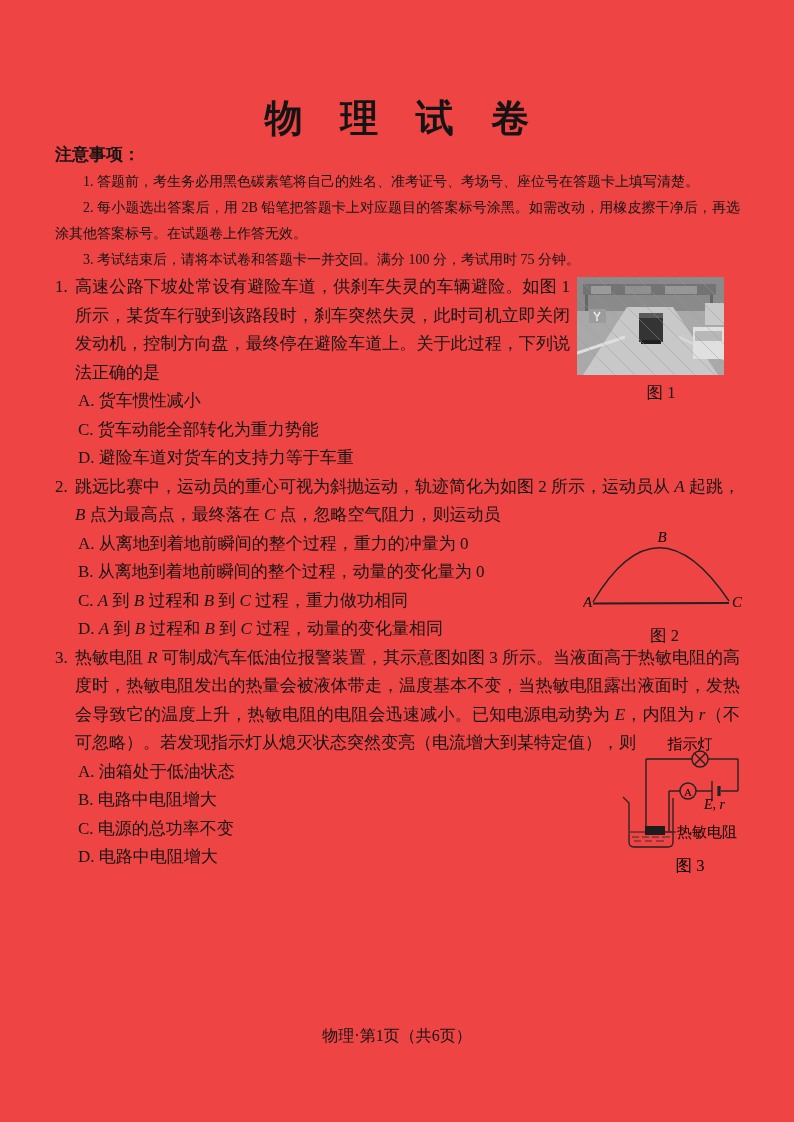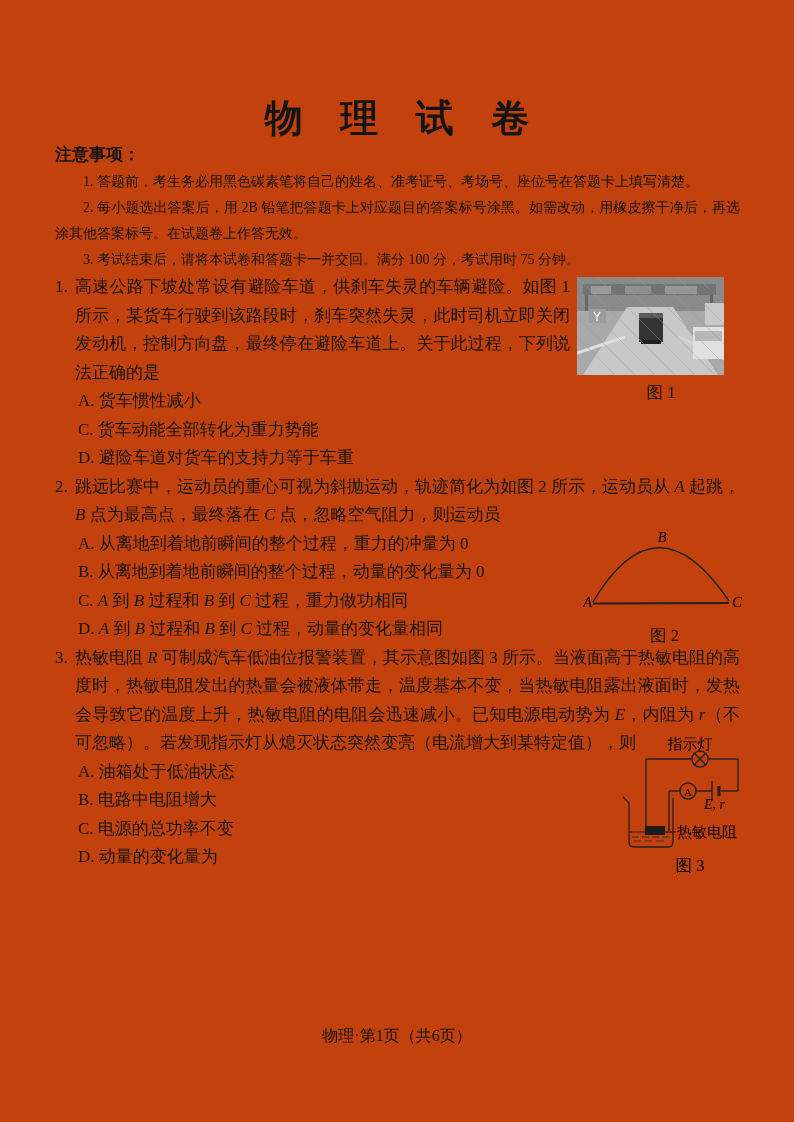--- a/index.html
+++ b/index.html
@@ -1,19 +1,19 @@
 <!DOCTYPE html>
 <html><head>
 <meta charset="utf-8">
 <style>
   * { margin:0; padding:0; box-sizing:border-box; }
   html,body { background:#ffffff; }
   .page {
     position:relative; width:794px; height:1122px; margin:0 auto;
-    background:#c2410c; color:#141414; overflow:hidden;
+    background:#ef4444; color:#141414; overflow:hidden;
     font-family:"Liberation Serif","DejaVu Serif",serif;
   }
   .page-title {
     margin-top:96px; text-align:center;
     font-family:"Liberation Serif","DejaVu Serif",serif;
     font-size:38px; font-weight:700; letter-spacing:14px; text-indent:14px;
     line-height:44px;
   }
   .content { padding:0 54px 0 55px; }
   .notice { }
@@ -136,21 +136,21 @@
           <figcaption class="fig-caption">图 2</figcaption>
         </figure>
       </div>
 
       <div class="question q3">
         <span class="qnum">3.</span>
         <p class="stem">热敏电阻 <i>R</i> 可制成汽车低油位报警装置，其示意图如图 3 所示。当液面高于热敏电阻的高度时，热敏电阻发出的热量会被液体带走，温度基本不变，当热敏电阻露出液面时，发热会导致它的温度上升，热敏电阻的电阻会迅速减小。已知电源电动势为 <i>E</i>，内阻为 <i>r</i>（不可忽略）。若发现指示灯从熄灭状态突然变亮（电流增大到某特定值），则</p>
         <div class="option">A. 油箱处于低油状态</div>
         <div class="option">B. 电路中电阻增大</div>
         <div class="option">C. 电源的总功率不变</div>
-        <div class="option">D. 动量的变化量为</div>
+        <div class="option">D. 电路中电阻增大</div>
 
         <figure class="fig3">
           <svg width="128" height="142" viewBox="0 0 128 142">
             <text x="70" y="14" font-size="15" text-anchor="middle">指示灯</text>
             <g stroke="#222222" stroke-width="1.4" fill="none">
               <line x1="26" y1="24" x2="72" y2="24"></line>
               <line x1="88" y1="24" x2="118" y2="24"></line>
               <line x1="118" y1="24" x2="118" y2="56"></line>
               <line x1="118" y1="56" x2="101" y2="56"></line>
               <line x1="92" y1="56" x2="76" y2="56"></line>

